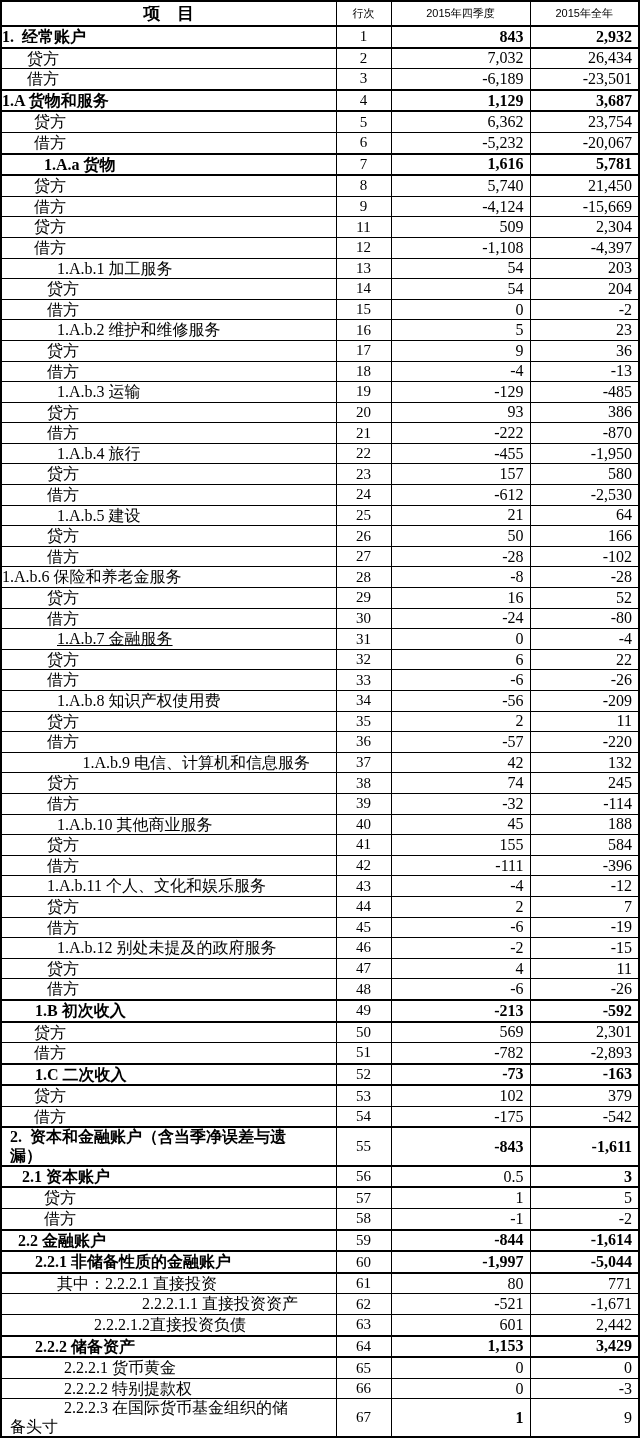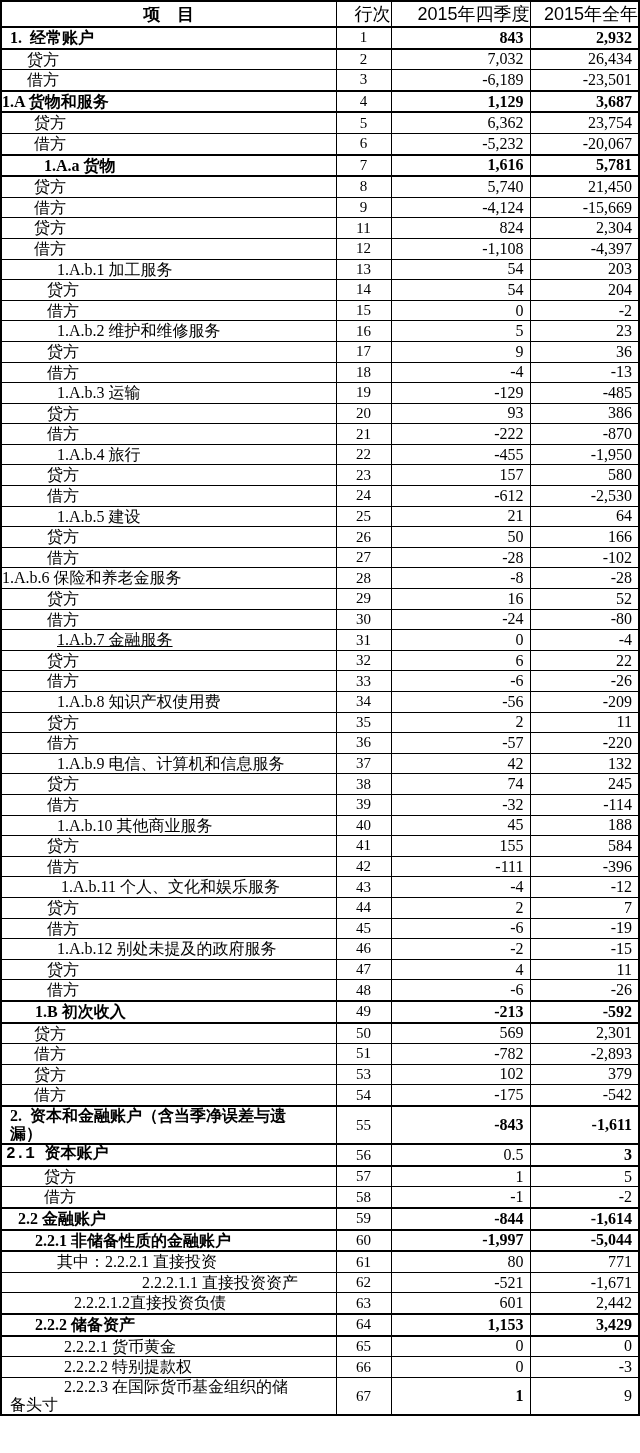--- a/index.html
+++ b/index.html
@@ -8,21 +8,21 @@
     border-collapse:collapse;
     table-layout:fixed;
     width:638px;
     border:2px solid #000;
     color:#000;
     font-family:"Liberation Serif","DejaVu Serif",serif;
   }
   th,td{border:1px solid #000;padding:0;vertical-align:middle;overflow:hidden}
   thead tr{height:22px}
   .th-item{font-weight:bold;font-size:17px;text-align:center;white-space:pre}
-  .th-col{font-family:"Liberation Sans","DejaVu Sans",sans-serif;font-size:18px;font-weight:normal;text-align:right}
+  .th-col{font-family:"Liberation Sans","DejaVu Sans",sans-serif;font-size:11px;font-weight:normal;text-align:center}
   tbody tr{height:19.8px}
   tbody tr.wrap{height:37.5px}
   .lbl{font-size:16px;line-height:19.6px;text-align:left;white-space:pre-wrap}
   tr.wrap .lbl{line-height:18.2px}
   .line{font-size:15px;text-align:center}
   .val{font-size:16px;text-align:right;padding-right:6px}
   .bold{font-weight:bold}
   .sec td{border-top:2px solid #000;border-bottom:2px solid #000}
 </style>
 </head>
@@ -38,21 +38,21 @@
   <thead>
     <tr>
       <th class="th-item">项　目</th>
       <th class="th-col">行次</th>
       <th class="th-col">2015年四季度</th>
       <th class="th-col">2015年全年</th>
     </tr>
   </thead>
   <tbody id="tbody">
       <tr class="sec">
-        <td class="lbl bold" style="padding-left: 8px;">1.  经常账户</td>
+        <td class="lbl bold" style="">1.  经常账户</td>
         <td class="line">1</td>
         <td class="val bold">843</td>
         <td class="val bold">2,932</td>
       </tr>
       <tr>
         <td class="lbl" style="padding-left: 25px;">贷方</td>
         <td class="line">2</td>
         <td class="val">7,032</td>
         <td class="val">26,434</td>
       </tr>
@@ -94,21 +94,21 @@
       </tr>
       <tr>
         <td class="lbl" style="padding-left: 32px;">借方</td>
         <td class="line">9</td>
         <td class="val">-4,124</td>
         <td class="val">-15,669</td>
       </tr>
       <tr>
         <td class="lbl" style="padding-left: 32px;">贷方</td>
         <td class="line">11</td>
-        <td class="val">824</td>
+        <td class="val">509</td>
         <td class="val">2,304</td>
       </tr>
       <tr>
         <td class="lbl" style="padding-left: 32px;">借方</td>
         <td class="line">12</td>
         <td class="val">-1,108</td>
         <td class="val">-4,397</td>
       </tr>
       <tr>
         <td class="lbl" style="padding-left: 55px;">1.A.b.1 加工服务</td>
@@ -248,21 +248,21 @@
         <td class="val">2</td>
         <td class="val">11</td>
       </tr>
       <tr>
         <td class="lbl" style="padding-left: 45px;">借方</td>
         <td class="line">36</td>
         <td class="val">-57</td>
         <td class="val">-220</td>
       </tr>
       <tr>
-        <td class="lbl" style="padding-left: 55px;">1.A.b.9 电信、计算机和信息服务</td>
+        <td class="lbl" style="padding-left: 55px; text-align: center;">1.A.b.9 电信、计算机和信息服务</td>
         <td class="line">37</td>
         <td class="val">42</td>
         <td class="val">132</td>
       </tr>
       <tr>
         <td class="lbl" style="padding-left: 45px;">贷方</td>
         <td class="line">38</td>
         <td class="val">74</td>
         <td class="val">245</td>
       </tr>
@@ -284,21 +284,21 @@
         <td class="val">155</td>
         <td class="val">584</td>
       </tr>
       <tr>
         <td class="lbl" style="padding-left: 45px;">借方</td>
         <td class="line">42</td>
         <td class="val">-111</td>
         <td class="val">-396</td>
       </tr>
       <tr>
-        <td class="lbl" style="padding-left: 59px; font-family: Liberation Serif, serif;">1.A.b.11 个人、文化和娱乐服务</td>
+        <td class="lbl" style="padding-left: 45px; font-family: Liberation Serif, serif;">1.A.b.11 个人、文化和娱乐服务</td>
         <td class="line">43</td>
         <td class="val">-4</td>
         <td class="val">-12</td>
       </tr>
       <tr>
         <td class="lbl" style="padding-left: 45px;">贷方</td>
         <td class="line">44</td>
         <td class="val">2</td>
         <td class="val">7</td>
       </tr>
@@ -336,20 +336,26 @@
         <td class="lbl" style="padding-left: 32px;">贷方</td>
         <td class="line">50</td>
         <td class="val">569</td>
         <td class="val">2,301</td>
       </tr>
       <tr>
         <td class="lbl" style="padding-left: 32px;">借方</td>
         <td class="line">51</td>
         <td class="val">-782</td>
         <td class="val">-2,893</td>
+      </tr>
+      <tr class="sec">
+        <td class="lbl bold" style="padding-left: 33px;">1.C 二次收入</td>
+        <td class="line">52</td>
+        <td class="val bold">-73</td>
+        <td class="val bold">-163</td>
       </tr>
       <tr>
         <td class="lbl" style="padding-left: 32px;">贷方</td>
         <td class="line">53</td>
         <td class="val">102</td>
         <td class="val">379</td>
       </tr>
       <tr>
         <td class="lbl" style="padding-left: 32px;">借方</td>
         <td class="line">54</td>
@@ -357,21 +363,21 @@
         <td class="val">-542</td>
       </tr>
       <tr class="sec wrap">
         <td class="lbl bold" style="padding-left: 8px;">2.  资本和金融账户（含当季净误差与遗
 漏）</td>
         <td class="line">55</td>
         <td class="val bold">-843</td>
         <td class="val bold">-1,611</td>
       </tr>
       <tr class="sec">
-        <td class="lbl bold" style="padding-left: 4px; font-family: Liberation Mono, monospace;">2.1 资本账户</td>
+        <td class="lbl bold" style="padding-left: 20px;">2.1 资本账户</td>
         <td class="line">56</td>
         <td class="val">0.5</td>
         <td class="val bold">3</td>
       </tr>
       <tr>
         <td class="lbl" style="padding-left: 42px;">贷方</td>
         <td class="line">57</td>
         <td class="val">1</td>
         <td class="val">5</td>
       </tr>
@@ -399,21 +405,21 @@
         <td class="val">80</td>
         <td class="val">771</td>
       </tr>
       <tr>
         <td class="lbl" style="padding-left: 140px;">2.2.2.1.1 直接投资资产</td>
         <td class="line">62</td>
         <td class="val">-521</td>
         <td class="val">-1,671</td>
       </tr>
       <tr>
-        <td class="lbl" style="padding-left: 72px;">2.2.2.1.2直接投资负债</td>
+        <td class="lbl" style="padding-left: 92px;">2.2.2.1.2直接投资负债</td>
         <td class="line">63</td>
         <td class="val">601</td>
         <td class="val">2,442</td>
       </tr>
       <tr class="sec">
         <td class="lbl bold" style="padding-left: 33px;">2.2.2 储备资产</td>
         <td class="line">64</td>
         <td class="val bold">1,153</td>
         <td class="val bold">3,429</td>
       </tr>

